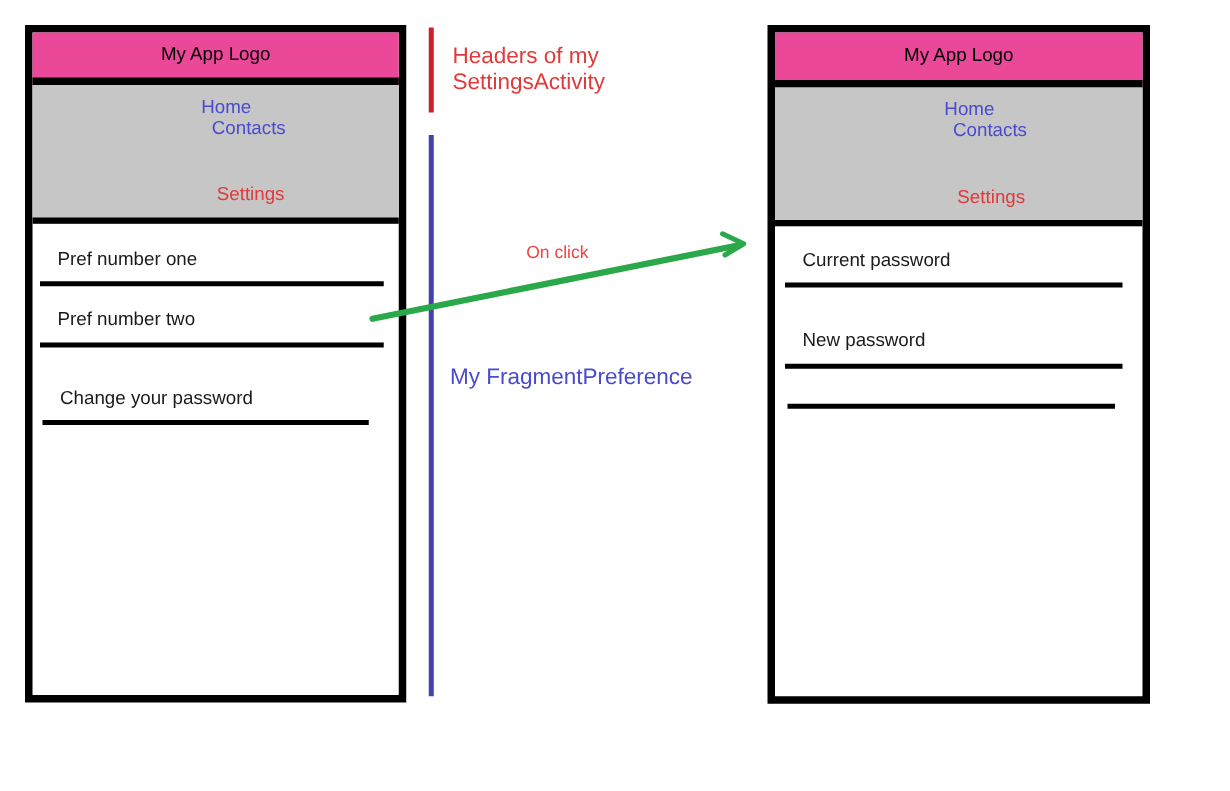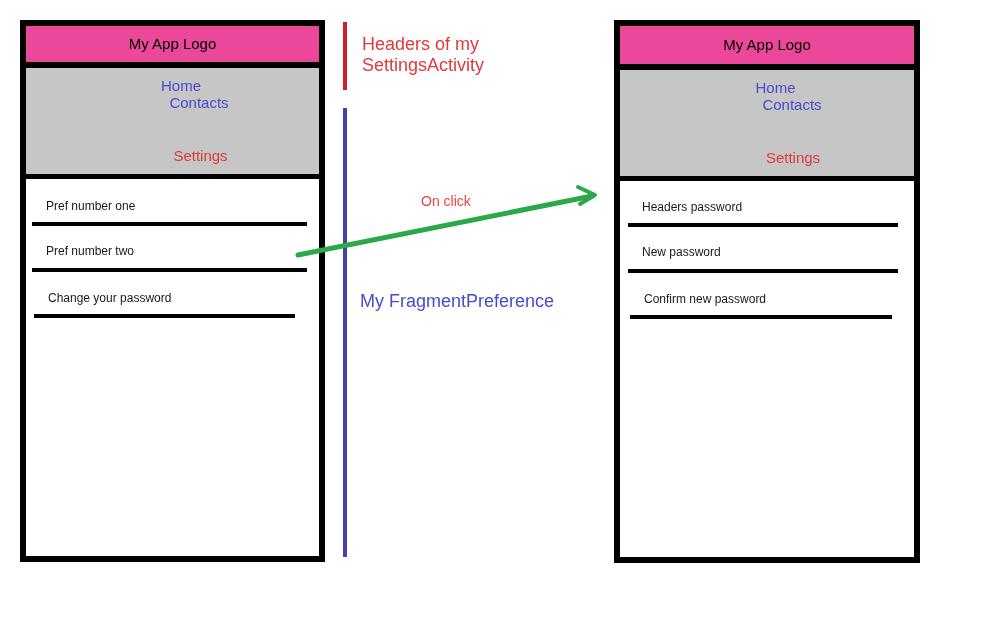--- a/index.html
+++ b/index.html
@@ -67,39 +67,39 @@
   #phone-right .nav-item.home { margin-left: 17px; }
   #phone-right .nav-item.contacts { margin-left: 50px; }
   #phone-right .nav-item.settings { margin-left: 52px; }
 
   .list {
     padding: 0;
   }
   .list-row {
     position: relative;
     padding: 18px 0 20px 20px;
-    font-size: 12px;
+    font-size: 15px;
     color: #1a1a1a;
   }
   .list-row .rule {
     position: absolute;
     left: 6px;
     right: 12px;
     bottom: 0;
     height: 4px;
     background: #000000;
   }
   #phone-left .list-row:nth-child(1) { padding-top: 20px; padding-bottom: 13px; }
   #phone-left .list-row:nth-child(2) { padding-top: 18px; padding-bottom: 14px; }
-  #phone-left .list-row:nth-child(3) { padding-top: 19px; padding-bottom: 13px; padding-left: 22px; }
+  #phone-left .list-row:nth-child(3) { padding-top: 19px; padding-bottom: 13px; padding-left: 22px; margin-top: 13px; }
   #phone-left .list-row:nth-child(3) .rule { left: 8px; right: 24px; }
 
   #phone-right .list-row { padding-left: 22px; }
   #phone-right .list-row:nth-child(1) { padding-top: 19px; padding-bottom: 13px; }
-  #phone-right .list-row:nth-child(2) { padding-top: 18px; padding-bottom: 14px; }
+  #phone-right .list-row:nth-child(2) { padding-top: 18px; padding-bottom: 14px; margin-top: 16px; }
   #phone-right .list-row:nth-child(3) { padding-top: 19px; padding-bottom: 13px; padding-left: 24px; }
   #phone-right .list-row .rule { left: 8px; right: 16px; }
   #phone-right .list-row:nth-child(3) .rule { left: 10px; right: 22px; }
 
   
   .vbar {
     position: absolute;
     width: 4px;
   }
   #bar-red {
@@ -200,26 +200,25 @@
   </div>
 
   <div class="nav-bar">
     <span class="nav-item home" style="color:#4A4ACF">Home</span>
     <span class="nav-item contacts" style="color:#4A4ACF">Contacts</span>
     <span class="nav-item settings" style="color:#E03A3A">Settings</span>
   </div>
 
   <div class="list">
     <div class="list-row">
-      <span>Headers password</span>
+      <span>Current password</span>
       <span class="rule"></span>
     </div>
     <div class="list-row">
       <span>New password</span>
       <span class="rule"></span>
     </div>
     <div class="list-row">
-      <span>Confirm new password</span>
       <span class="rule"></span>
     </div>
   </div>
 
 </div>
 
 </body></html>

